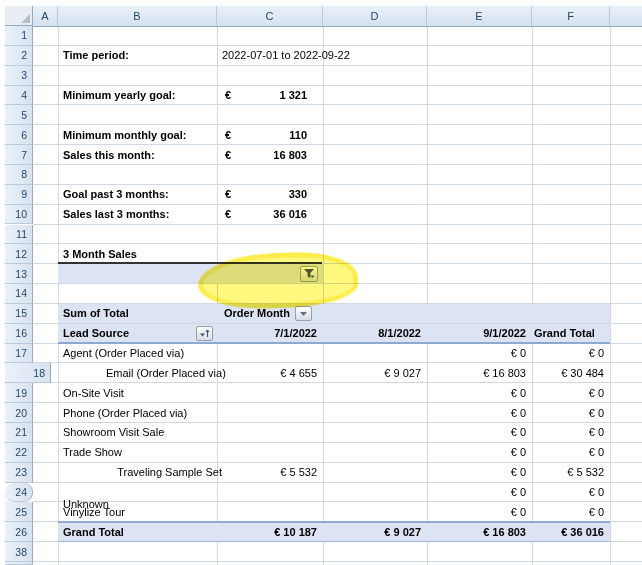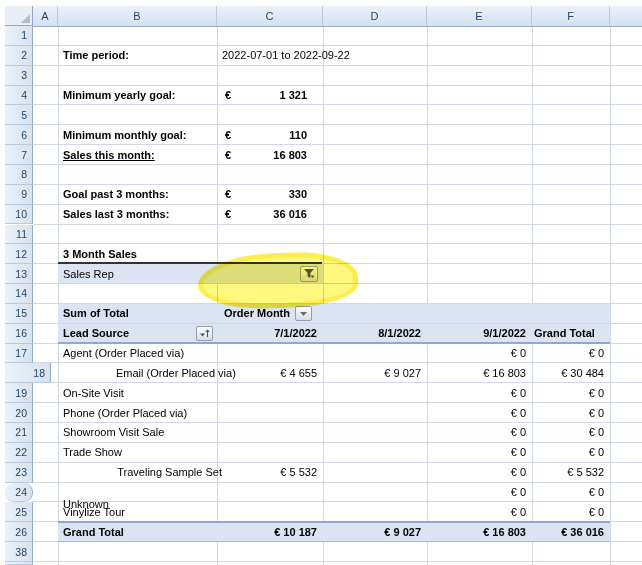--- a/index.html
+++ b/index.html
@@ -160,21 +160,21 @@
       <div>€</div>
       <div>1 321</div>
     </div>
     <div class="cell bold" style="left: 58px; top: 125.25px; width: 159px; height: 19.85px;">
       <div>Minimum monthly goal:</div>
     </div>
     <div class="cell bold" style="left: 217px; top: 125.25px; width: 106px; height: 19.85px; padding-right: 16px; padding-left: 8px; justify-content: space-between;">
       <div>€</div>
       <div>110</div>
     </div>
-    <div class="cell bold" style="left: 58px; top: 145.1px; width: 159px; height: 19.85px; text-decoration: underline;">
+    <div class="cell bold" style="left: 58px; top: 145.1px; width: 159px; height: 19.85px;">
       <div>Sales this month:</div>
     </div>
     <div class="cell bold" style="left: 217px; top: 145.1px; width: 106px; height: 19.85px; padding-right: 16px; padding-left: 8px; justify-content: space-between;">
       <div>€</div>
       <div>16 803</div>
     </div>
     <div class="cell bold" style="left: 58px; top: 184.8px; width: 159px; height: 19.85px;">
       <div>Goal past 3 months:</div>
     </div>
     <div class="cell bold" style="left: 217px; top: 184.8px; width: 106px; height: 19.85px; padding-right: 16px; padding-left: 8px; justify-content: space-between;">
@@ -183,23 +183,20 @@
     </div>
     <div class="cell bold" style="left: 58px; top: 204.65px; width: 159px; height: 19.85px;">
       <div>Sales last 3 months:</div>
     </div>
     <div class="cell bold" style="left: 217px; top: 204.65px; width: 106px; height: 19.85px; padding-right: 16px; padding-left: 8px; justify-content: space-between;">
       <div>€</div>
       <div>36 016</div>
     </div>
     <div class="cell bold" style="left: 58px; top: 244.35px; width: 159px; height: 19.85px;">
       <div>3 Month Sales</div>
-    </div>
-    <div class="cell" style="left: 58px; top: 264.2px; width: 159px; height: 19.85px;">
-      <div>Sales Rep</div>
     </div>
     <div class="xlbtn abs" style="left: 300px; top: 266.2px; width: 18px; height: 15.5px;">
       <svg width="12" height="11" viewBox="0 0 12 11">
         <path d="M1 1 L11 1 L7.4 5 L7.4 10 L4.6 8.4 L4.6 5 Z" fill="#4c5566"></path>
         <path d="M7.5 7.5 L11.5 7.5 L9.5 10 Z" fill="#2e5f9e"></path>
       </svg>
     </div>
     <div class="cell bold" style="left: 58px; top: 303.9px; width: 159px; height: 19.85px;">
       <div>Sum of Total</div>
     </div>
@@ -234,21 +231,21 @@
     </div>
     <div class="cell" style="left: 58px; top: 343.6px; width: 159px; height: 19.85px;">
       <div>Agent (Order Placed via)</div>
     </div>
     <div class="cell right" style="left: 427px; top: 343.6px; width: 105px; height: 19.85px; padding-right: 6px;">
       <div>€ 0</div>
     </div>
     <div class="cell right" style="left: 532px; top: 343.6px; width: 78px; height: 19.85px; padding-right: 6px;">
       <div>€ 0</div>
     </div>
-    <div class="cell" style="left: 72px; top: 363.45px; width: 159px; height: 19.85px; padding-left: 44px;">
+    <div class="cell" style="left: 62px; top: 363.45px; width: 159px; height: 19.85px; padding-left: 44px;">
       <div>Email (Order Placed via)</div>
     </div>
     <div class="cell right" style="left: 217px; top: 363.45px; width: 106px; height: 19.85px; padding-right: 6px;">
       <div>€ 4 655</div>
     </div>
     <div class="cell right" style="left: 323px; top: 363.45px; width: 104px; height: 19.85px; padding-right: 6px;">
       <div>€ 9 027</div>
     </div>
     <div class="cell right" style="left: 427px; top: 363.45px; width: 105px; height: 19.85px; padding-right: 6px;">
       <div>€ 16 803</div>

